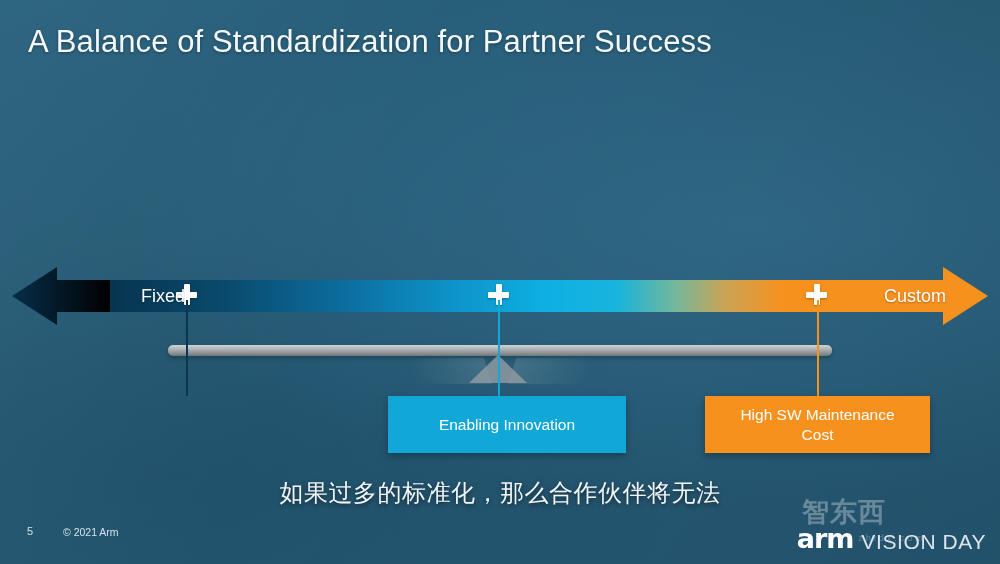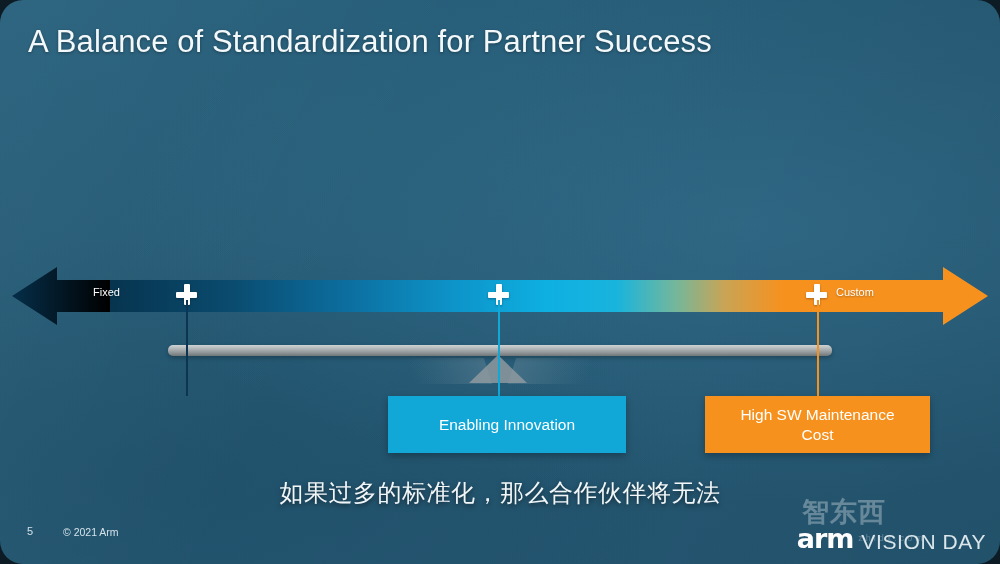--- a/index.html
+++ b/index.html
@@ -7,21 +7,20 @@
 
   #slide{
     position:relative;
     width:1000px;height:564px;
     overflow:hidden;
     background:
       radial-gradient(ellipse 90% 70% at 75% 40%, rgba(56,118,150,0.55) 0%, rgba(38,90,116,0) 70%),
       radial-gradient(ellipse 70% 60% at 18% 85%, rgba(30,78,104,0.7) 0%, rgba(38,90,116,0) 72%),
       linear-gradient(160deg,#27607c 0%,#265a74 45%,#245570 100%);
     color:#ffffff;
-    border-radius:23px;
   }
   
   #slide::before{
     content:"";position:absolute;inset:0;
     background:linear-gradient(115deg, rgba(255,255,255,0.035) 0%, rgba(255,255,255,0) 38%, rgba(0,0,0,0.05) 100%);
     pointer-events:none;
   }
 
   
   .title{
@@ -62,22 +61,22 @@
   
   .cross{
     position:absolute;width:21px;height:21px;
     filter:drop-shadow(0 1px 1px rgba(0,0,0,.3));
   }
   .cross span{position:absolute;background:#ffffff;border-radius:1px;}
   .cross span.h{left:0;top:7.5px;width:21px;height:6px;}
   .cross span.v{top:0;left:7.5px;height:21px;width:6px;}
 
   .arrow-label{
-    position:absolute;font-size:11px;color:#ffffff;
-    text-shadow:0 1px 2px rgba(0,0,0,.3);white-space:nowrap;
+    position:absolute;font-size:18px;color:#ffffff;
+    text-shadow:0 1px 2px rgba(0,0,0,.3);white-space:nowrap;margin-left:48px;
   }
 
   
   .connector{position:absolute;width:2px;}
 
   
   .callout{
     position:absolute;
     display:flex;align-items:center;justify-content:center;
     text-align:center;

